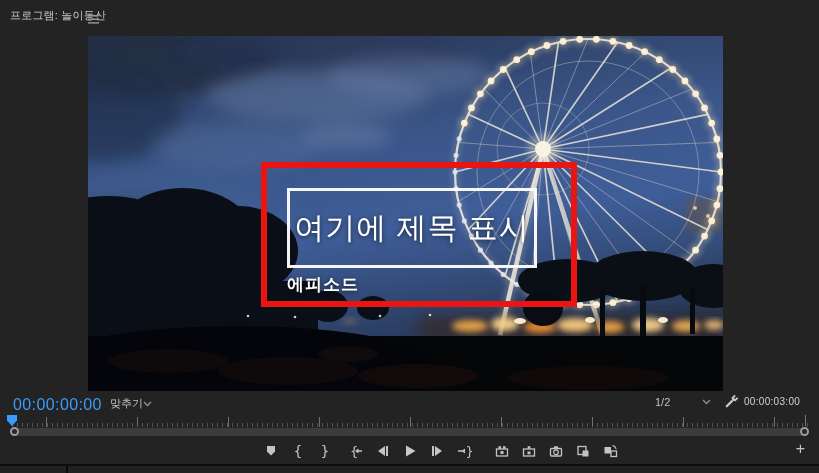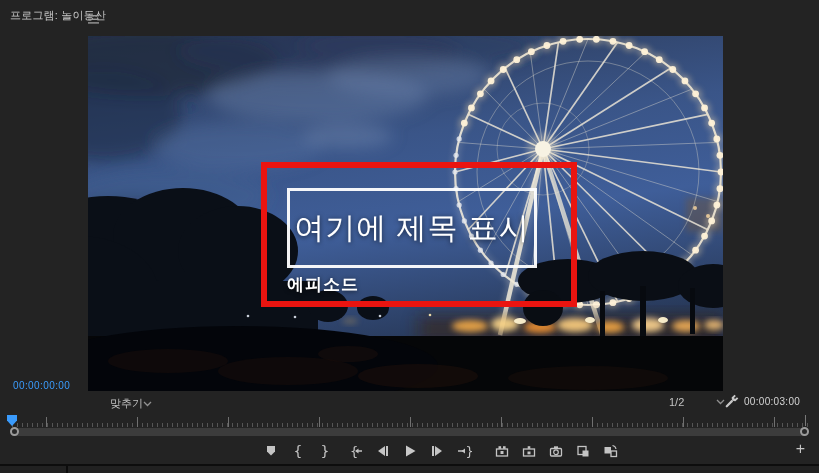--- a/index.html
+++ b/index.html
@@ -21,25 +21,25 @@
              display:flex;align-items:center;justify-content:center;overflow:hidden;}
   .title-text{font-size:30px;color:#fff;white-space:nowrap;letter-spacing:1px;
               text-shadow:0 1px 5px rgba(0,0,0,.65);}
   .subtitle-wrap{position:absolute;left:199px;top:237px;width:250px;text-align:left;}
   .subtitle-text{font-size:17px;font-weight:600;color:#fff;letter-spacing:1px;
                  text-shadow:0 1px 4px rgba(0,0,0,.7);}
   .red-annotation{position:absolute;left:173px;top:126px;width:316px;height:145px;
                   border:6px solid #ea1410;box-sizing:border-box;}
 
   
-  .tc-current{position:absolute;left:13px;top:380px;font-size:10px;color:#3a9bfc;letter-spacing:.4px;cursor:text;}
+  .tc-current{position:absolute;left:13px;top:396px;font-size:16px;color:#3a9bfc;letter-spacing:.4px;cursor:text;}
   .tc-out{position:absolute;left:744px;top:396px;font-size:10px;color:#d4d4d4;letter-spacing:.3px;}
   .dd{position:absolute;top:396px;display:flex;align-items:center;cursor:pointer;color:#c2c2c2;font-size:11px;}
   .dd-fit{left:90px;width:62px;justify-content:flex-end;}
-  .dd-res{left:669px;width:56px;justify-content:space-between;}
+  .dd-res{left:655px;width:56px;justify-content:space-between;}
   .wrench-btn{position:absolute;left:722px;top:393px;width:18px;height:18px;cursor:pointer;}
 
   
   .ruler{position:absolute;left:0;top:412px;width:819px;height:15px;cursor:pointer;
     background-image:
       repeating-linear-gradient(90deg,#707070 0 1px,transparent 1px 91px),
       repeating-linear-gradient(90deg,#555 0 1px,transparent 1px 5px);
     background-size:800px 10px,800px 4px;
     background-position:46px bottom,12px bottom;
     background-repeat:no-repeat;}

